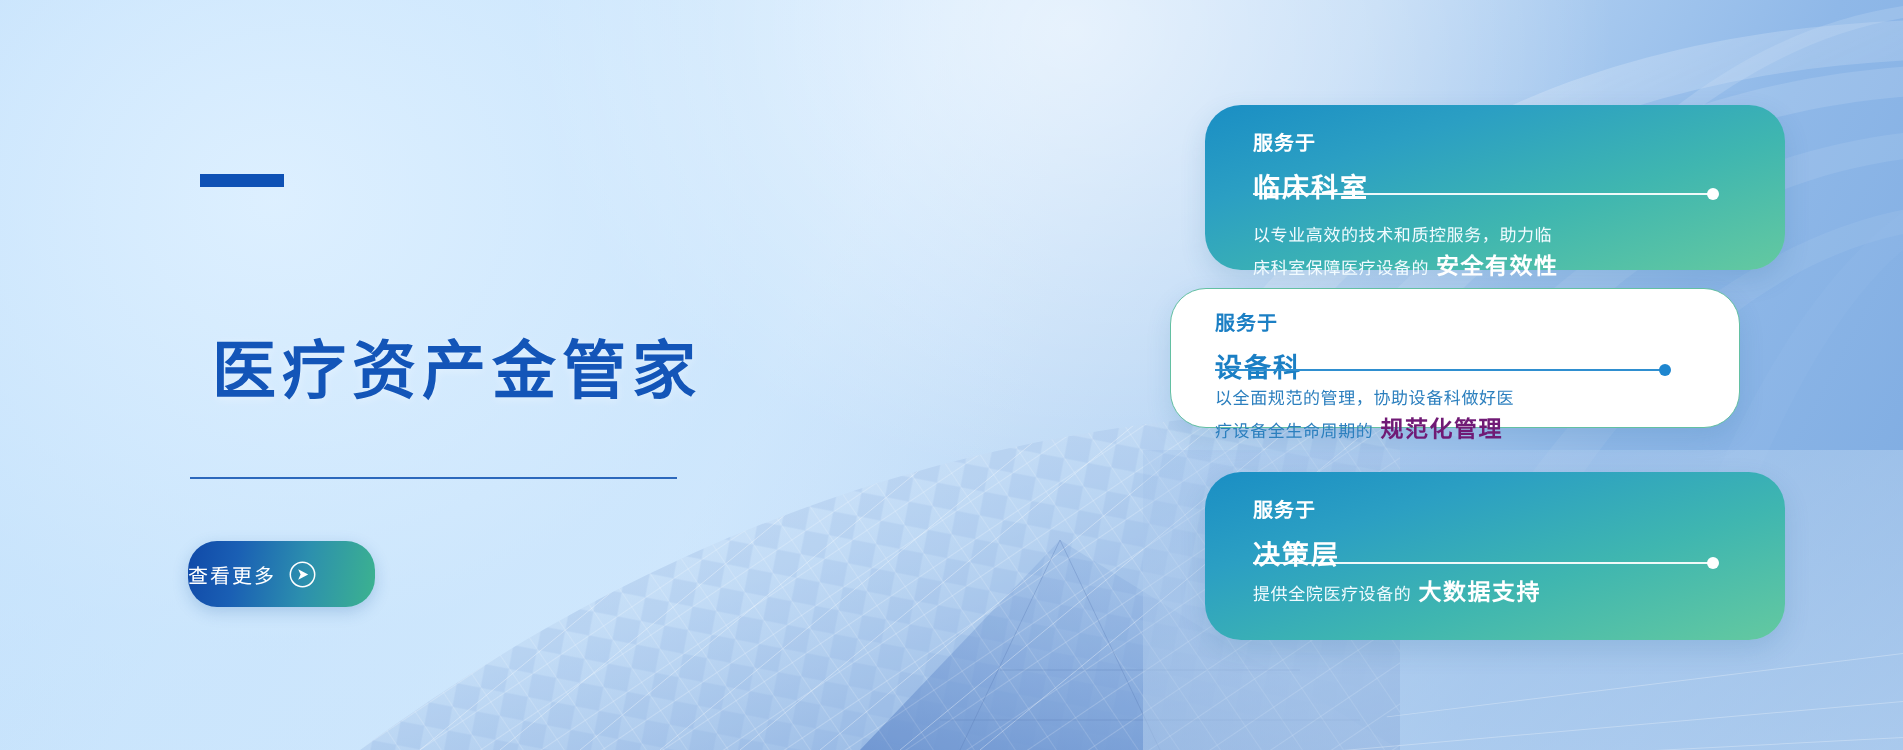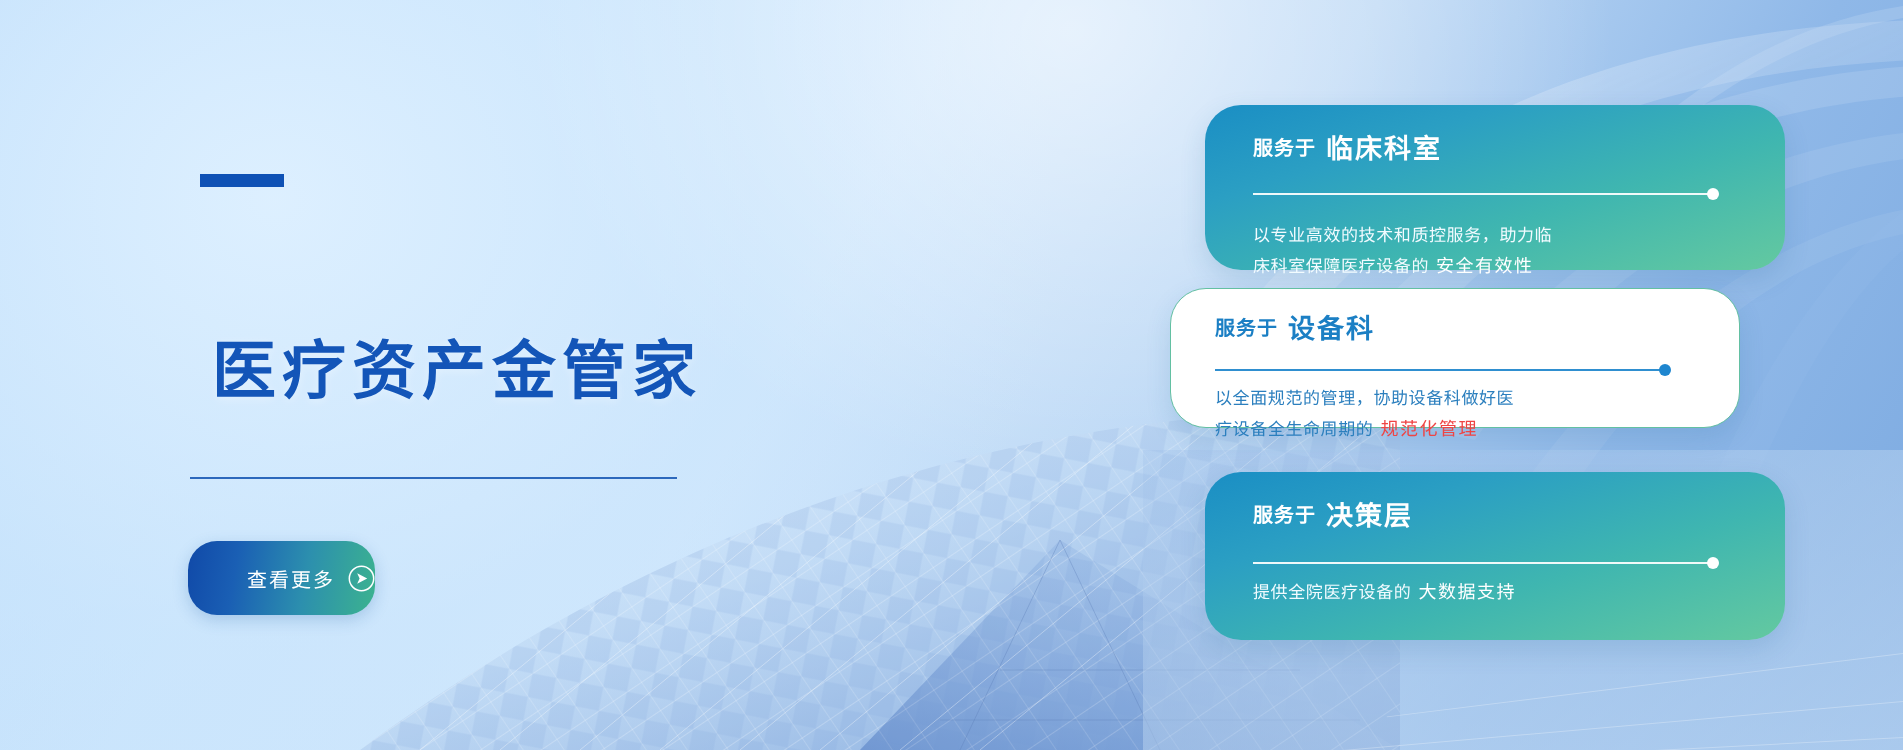--- a/index.html
+++ b/index.html
@@ -67,23 +67,23 @@
     white-space:nowrap;
     text-shadow:0 2px 10px rgba(255,255,255,.35);
     margin-left:16px;
   }
   .divider{
     position:absolute;left:0px;top:477px;width:487px;height:2px;
     background:#0f51b0;opacity:.85;
   }
   .cta{
     position:absolute;left:-2px;top:541px;
-    width:187px;height:74px;border-radius:29px;
+    width:187px;height:66px;border-radius:29px;
     background:linear-gradient(100deg,#1049a8 0%,#1a5fb4 26%,#2c8fae 62%,#3cb38f 100%);
-    display:flex;align-items:center;justify-content:flex-end;gap:13px;
+    display:flex;align-items:center;justify-content:flex-start;gap:13px;
     cursor:pointer;
     box-shadow:0 5px 16px rgba(25,85,160,.22);
   }
   .cta-label{
     color:#fff;font-size:20px;letter-spacing:2px;font-weight:400;
     font-family:"Liberation Sans","DejaVu Sans",sans-serif;
   }
   .cta-arrow{width:27px;height:27px;display:block;}
 
   
@@ -103,21 +103,21 @@
     border:1.6px solid #63c0a2;
     box-shadow:0 10px 26px rgba(30,100,150,.14);
   }
 
   .card1{left:40px;top:105px;width:580px;height:165px;}
   .card2{left:5px;top:288px;width:570px;height:140px;}
   .card3{left:40px;top:472px;width:580px;height:168px;}
 
   .card-head{
     position:absolute;left:48px;top:26px;
-    display:flex;align-items:center;gap:10px;white-space:nowrap;
+    display:flex;align-items:flex-start;gap:10px;white-space:nowrap;flex-direction:column;
   }
   .card1 .card-head,.card3 .card-head{top:22px;}
   .card2 .card-head{left:44px;top:18px;}
 
   .head-pre{font-size:20px;font-weight:700;letter-spacing:1px;}
   .head-main{font-size:27px;font-weight:700;letter-spacing:2px;}
 
   .card-grad .head-pre,.card-grad .head-main{color:#ffffff;}
   .card-white .head-pre,.card-white .head-main{color:#1b7fc4;}
 
@@ -141,25 +141,25 @@
     font-size:17px;line-height:31px;letter-spacing:.6px;
     white-space:nowrap;
   }
   .card1 .card-desc{left:48px;top:115px;}
   .card2 .card-desc{left:44px;top:94px;}
   .card3 .card-desc{left:48px;top:105px;}
   .card-grad .card-desc{color:#f2fbff;}
   .card-white .card-desc{color:#2b7fbe;}
 
   .desc-strong{
-    font-size:18px;font-weight:400;letter-spacing:1.5px;
+    font-size:23px;font-weight:700;letter-spacing:1.5px;
     margin-left:7px;
   }
   .card-grad .desc-strong{color:#ffffff;}
-  .card-white .desc-strong{color:#ef4444;}
+  .card-white .desc-strong{color:#701a75;}
 
   .desc-line{display:block;}
 </style>
 </head>
 <body>
 
 <div class="stage">
 
   <div class="wash-left"></div>
   <div class="wash-top"></div>

